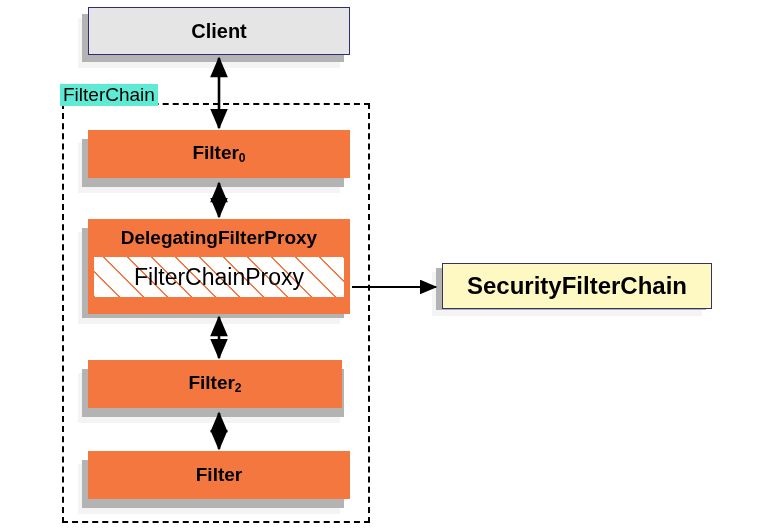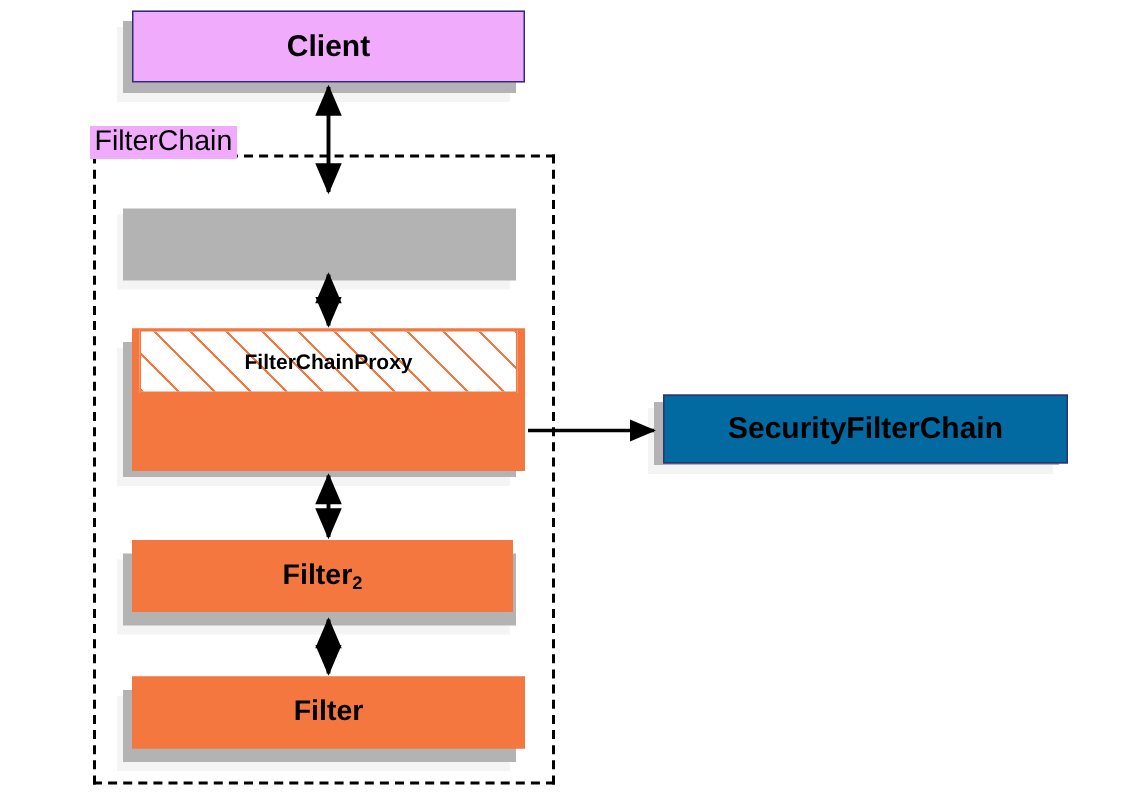--- a/index.html
+++ b/index.html
@@ -42,33 +42,33 @@
     z-index: 1;
   }
   .shadow-mid {
     position: absolute;
     background: #b3b3b3;
     z-index: 2;
   }
 
   
   .client-box {
-    background: #f0abfc;
+    background: #e5e5e5;
     border: 1.5px solid #2d2d7a;
     font-size: 20px;
   }
   .orange-box {
     background: #f4773f;
     border: 1.5px solid #f4773f;
     font-size: 19px;
   }
   .gray-box {
-    background: #0369a1;
+    background: #fef9c3;
     border: 1.5px solid #33336b;
-    font-size: 20px;
+    font-size: 24px;
   }
 
   
   .dfp-outer {
     background: #f4773f;
     border: 1.5px solid #f4773f;
     display: block;
     padding: 0;
   }
   .dfp-title {
@@ -88,22 +88,22 @@
         45deg,
         #f4773f 0px, #f4773f 1.4px,
         rgba(255,255,255,0) 1.4px, rgba(255,255,255,0) 17px);
     border: 1.5px solid #f4773f;
     box-sizing: border-box;
     display: flex;
     align-items: center;
     justify-content: center;
   }
   .dfp-inner-label {
-    font-size: 14px;
-    font-weight: bold;
+    font-size: 23px;
+    font-weight: normal;
     color: #000;
     position: relative;
     z-index: 2;
     padding: 0 4px;
     background: transparent;
   }
 
   
   .dashed-group {
     position: absolute;
@@ -111,21 +111,21 @@
     box-sizing: border-box;
     background: transparent;
     z-index: 0;
   }
   .group-label {
     position: absolute;
     font-size: 19px;
     font-weight: normal;
     color: #000;
     z-index: 5;
-    background: #f0abfc;
+    background: #5eead4;
     padding: 0 3px;
     white-space: nowrap;
   }
 
   
   #arrows {
     position: absolute;
     left: 0; top: 0;
     width: 760px; height: 530px;
     z-index: 4;
@@ -148,24 +148,30 @@
   <div class="group-label" style="left:60px; top:84px;">FilterChain</div>
 
   <div class="shadow-light" style="left:78px; top:18px; width:262px; height:50px;"></div>
   <div class="shadow-mid" style="left:82px; top:14px; width:262px; height:48px;"></div>
   <div class="node client-box" style="left:88px; top:7px; width:262px; height:48px;">
     <span>Client</span>
   </div>
 
   <div class="shadow-light" style="left:78px; top:143px; width:262px; height:50px;"></div>
   <div class="shadow-mid" style="left:82px; top:139px; width:262px; height:48px;"></div>
+  <div class="node orange-box" style="left:88px; top:130px; width:262px; height:48px;">
+    <span>
+      <span>Filter</span><sub>0</sub>
+    </span>
+  </div>
 
   <div class="shadow-light" style="left:78px; top:232px; width:262px; height:92px;"></div>
   <div class="shadow-mid" style="left:82px; top:228px; width:262px; height:90px;"></div>
   <div class="node dfp-outer" style="left:88px; top:219px; width:262px; height:95px;">
+    <div class="dfp-title">DelegatingFilterProxy</div>
     <div class="dfp-inner">
       <span class="dfp-inner-label">FilterChainProxy</span>
     </div>
   </div>
 
   <div class="shadow-light" style="left:78px; top:373px; width:262px; height:50px;"></div>
   <div class="shadow-mid" style="left:82px; top:369px; width:262px; height:48px;"></div>
   <div class="node orange-box" style="left:88px; top:360px; width:254px; height:48px;">
     <span>
       <span>Filter</span><sub>2</sub>

